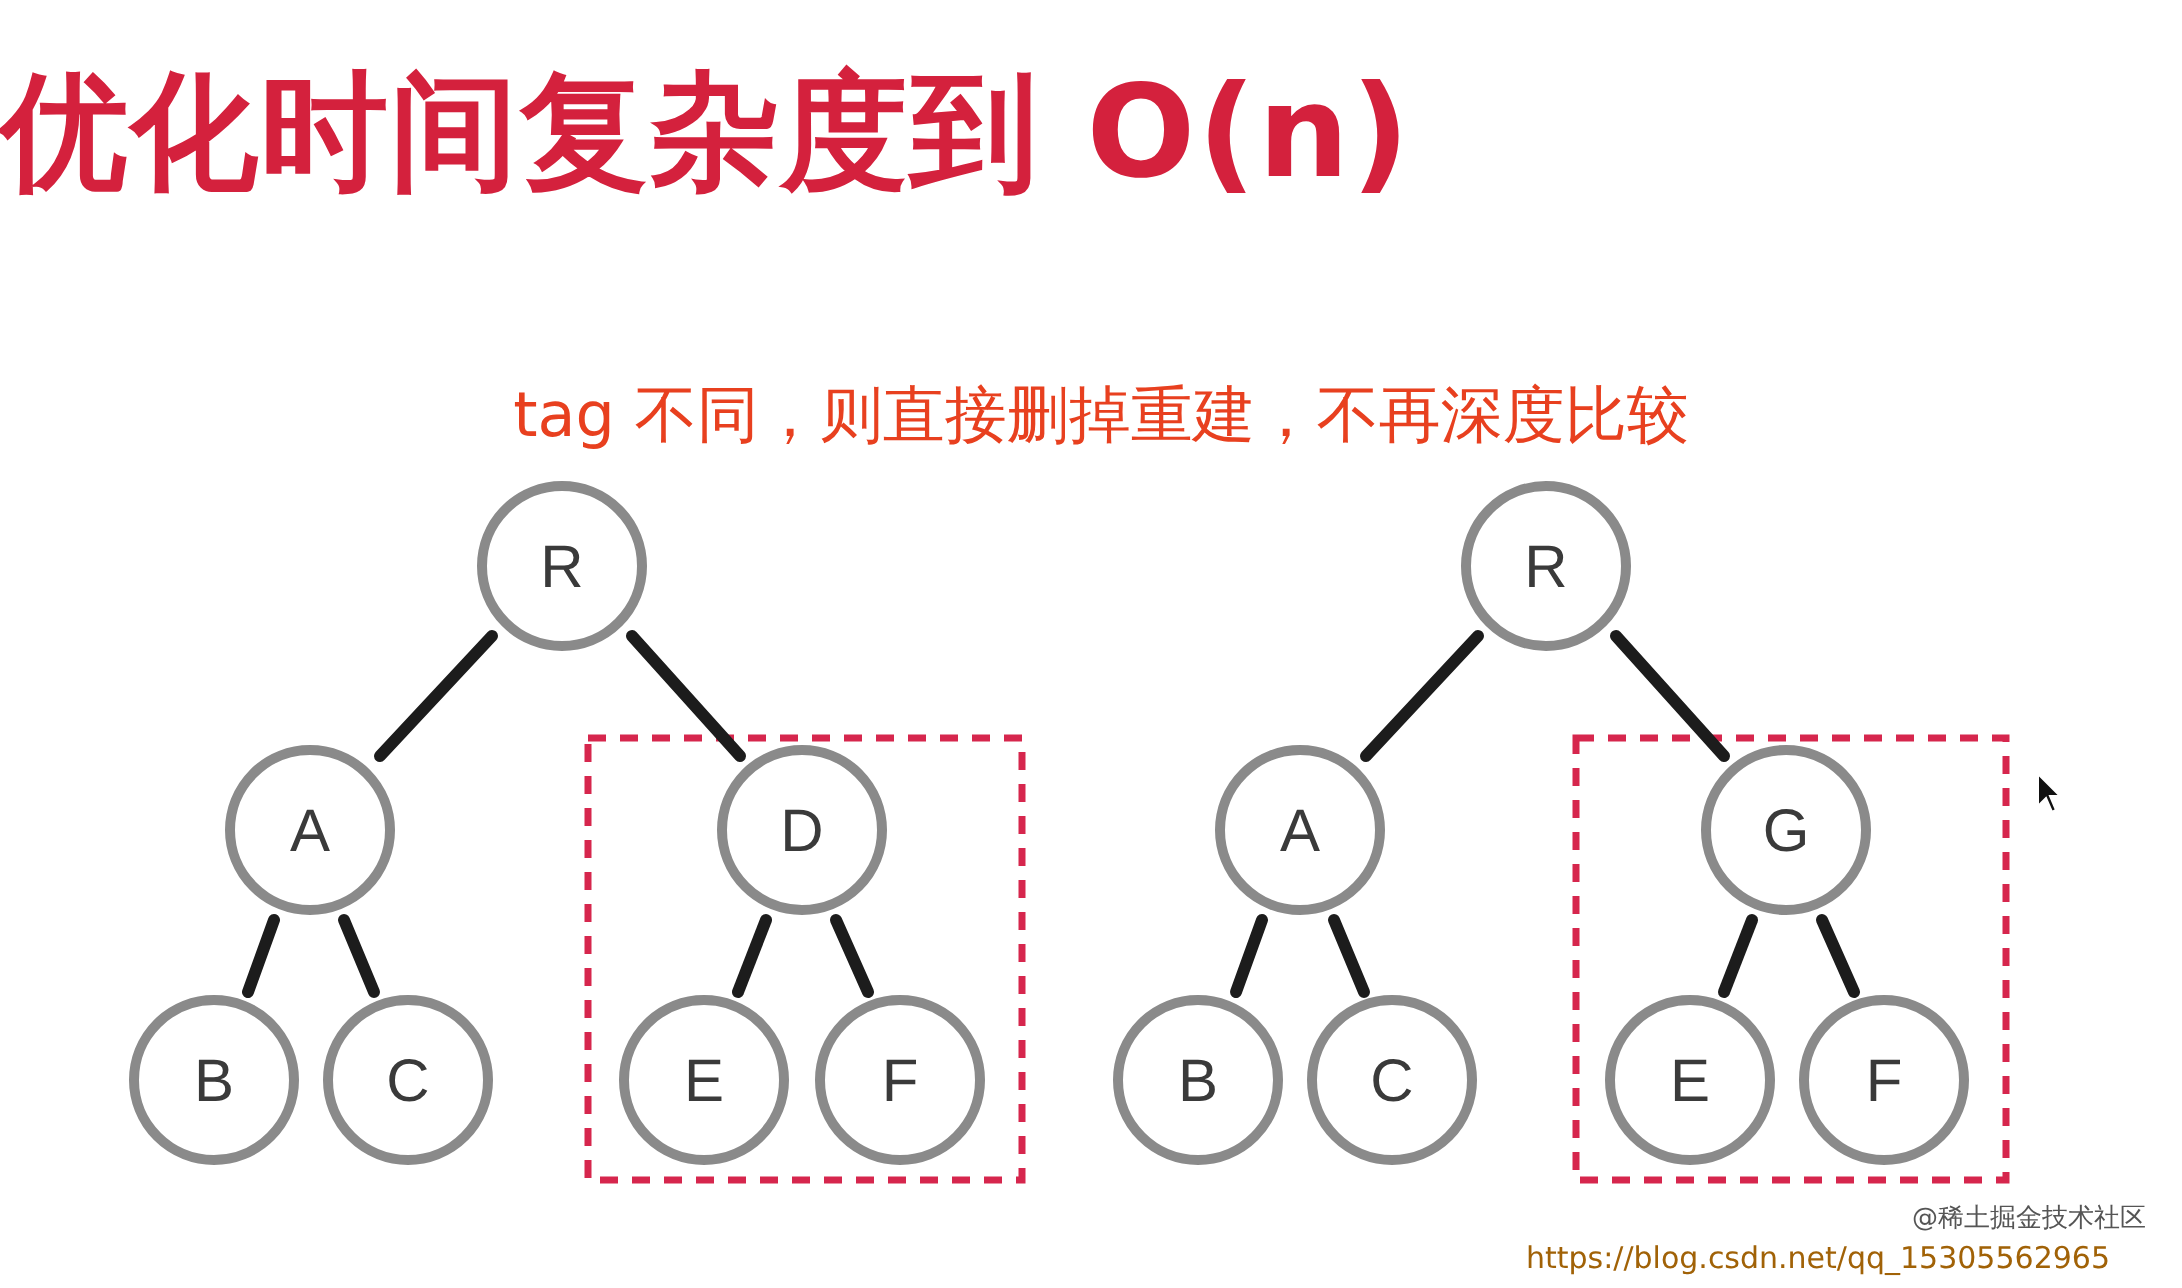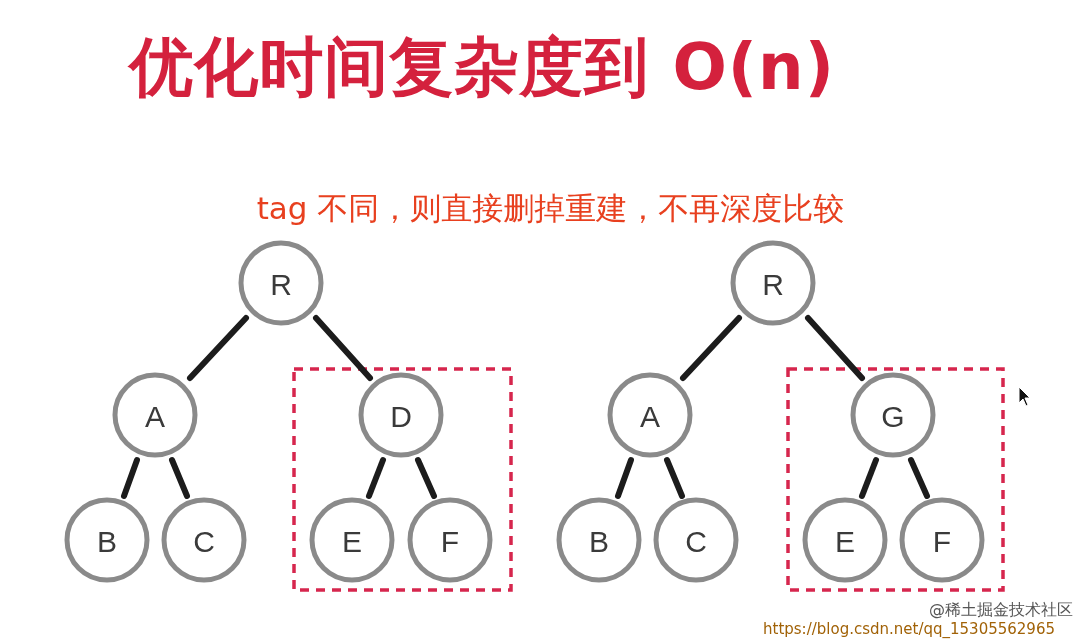--- a/index.html
+++ b/index.html
@@ -3,39 +3,38 @@
 <meta charset="utf-8">
 <style>
   html, body { margin: 0; padding: 0; }
   body {
     width: 1091px; height: 644px; overflow: hidden;
     background: #ffffff; position: relative;
     font-family: "Liberation Sans", "DejaVu Sans", sans-serif;
   }
   .title {
     position: absolute; left: 0; top: 22px; width: 922px;
-    text-align: center; font-weight: bold; font-size: 64px;
+    text-align: left; font-weight: bold; font-size: 64px;
     color: #d4213d; letter-spacing: 1px; line-height: 90px;
     font-family: "DejaVu Sans", "Liberation Sans", sans-serif;
-    padding-left: 21px;
   }
   .subtitle {
     position: absolute; left: 0; top: 186px; width: 1101px;
     text-align: center; font-size: 31px; color: #e8401f;
     line-height: 44px;
     font-family: "DejaVu Sans", "Liberation Sans", sans-serif;
   }
   svg.diagram { position: absolute; left: 0; top: 0; }
   .node-circle { fill: #ffffff; stroke: #8a8a8a; stroke-width: 5; }
   .node-label { font-family: "Liberation Sans", sans-serif; font-size: 30px; fill: #3a3a3a; text-anchor: middle; dominant-baseline: central; }
   .edge { stroke: #1c1c1c; stroke-width: 6; stroke-linecap: round; }
   .box { fill: none; stroke: #d6264d; stroke-width: 3.5; stroke-dasharray: 9 7; }
   .watermark {
     position: absolute; right: 18px; top: 600px;
-    font-size: 16px; color: #555555;
+    font-size: 13px; color: #555555;
     font-family: "DejaVu Sans", sans-serif;
   }
   .watermark-faint {
     position: absolute; right: 36px; top: 620px;
     font-size: 15px; color: #a16207;
     font-family: "DejaVu Sans", sans-serif;
   }
   .cursor { position: absolute; left: 1018px; top: 386px; }
 </style>
 </head>

